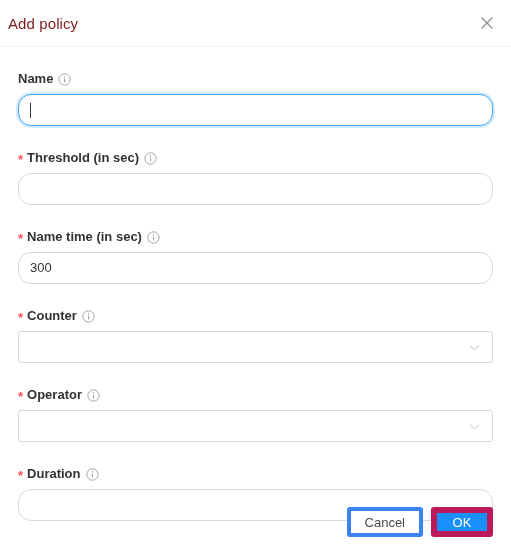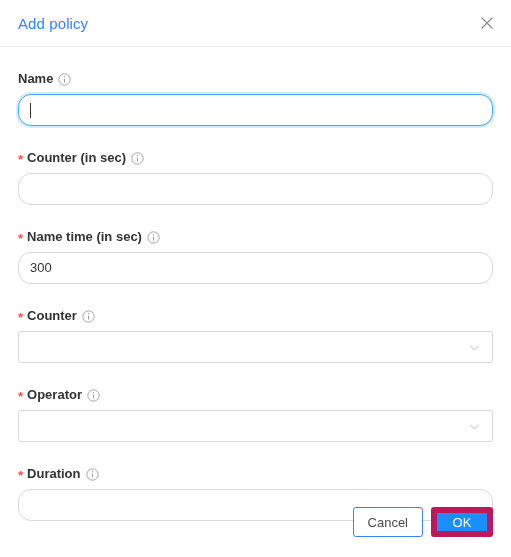--- a/index.html
+++ b/index.html
@@ -27,23 +27,23 @@
   .modal-header {
     height: 47px;
     border-bottom: 1px solid #f0f0f0;
     box-sizing: border-box;
     position: relative;
     display: flex;
     align-items: center;
   }
   .modal-title {
     font-size: 15px;
-    color: #3b82f6;
+    color: #7f1d1d;
     font-weight: 400;
-    padding-left: 18px;
+    padding-left: 8px;
     letter-spacing: 0.1px;
   }
   .close-btn {
     position: absolute;
     right: 10px;
     top: 9px;
     width: 28px;
     height: 28px;
     display: flex;
     align-items: center;
@@ -171,21 +171,21 @@
     font-size: 13px;
     display: inline-flex;
     align-items: center;
     justify-content: center;
     box-sizing: border-box;
     cursor: pointer;
     padding: 0 14px;
   }
   .btn-cancel {
     background: #ffffff;
-    border: 1px solid #3b82f6;
+    border: 4px solid #3b82f6;
     color: #4a4a4a;
     margin-right: 8px;
   }
   .btn-ok {
     background: #1890ff;
     border: 6px solid #be185d;
     color: #ffffff;
   }
 </style>
 </head>
@@ -217,21 +217,21 @@
       </div>
       <div class="input-box focused">
         <span class="input-value"></span>
           <span class="caret"></span>
       </div>
     </div>
 
     <div class="field">
       <div class="field-label">
         <span class="req-star">*</span>
-        <span class="label-text">Counter (in sec)</span>
+        <span class="label-text">Threshold (in sec)</span>
         <span class="info-icon">
           <svg width="13" height="13" viewBox="0 0 14 14" aria-hidden="true">
             <circle cx="7" cy="7" r="6.1" stroke="#9e9e9e" stroke-width="1" fill="none"></circle>
             <circle cx="7" cy="4.1" r="0.75" fill="#9e9e9e"></circle>
             <path d="M7 6.1 L7 10.2" stroke="#9e9e9e" stroke-width="1.1" fill="none"></path>
           </svg>
         </span>
       </div>
       <div class="input-box">
         <span class="input-value"></span>

